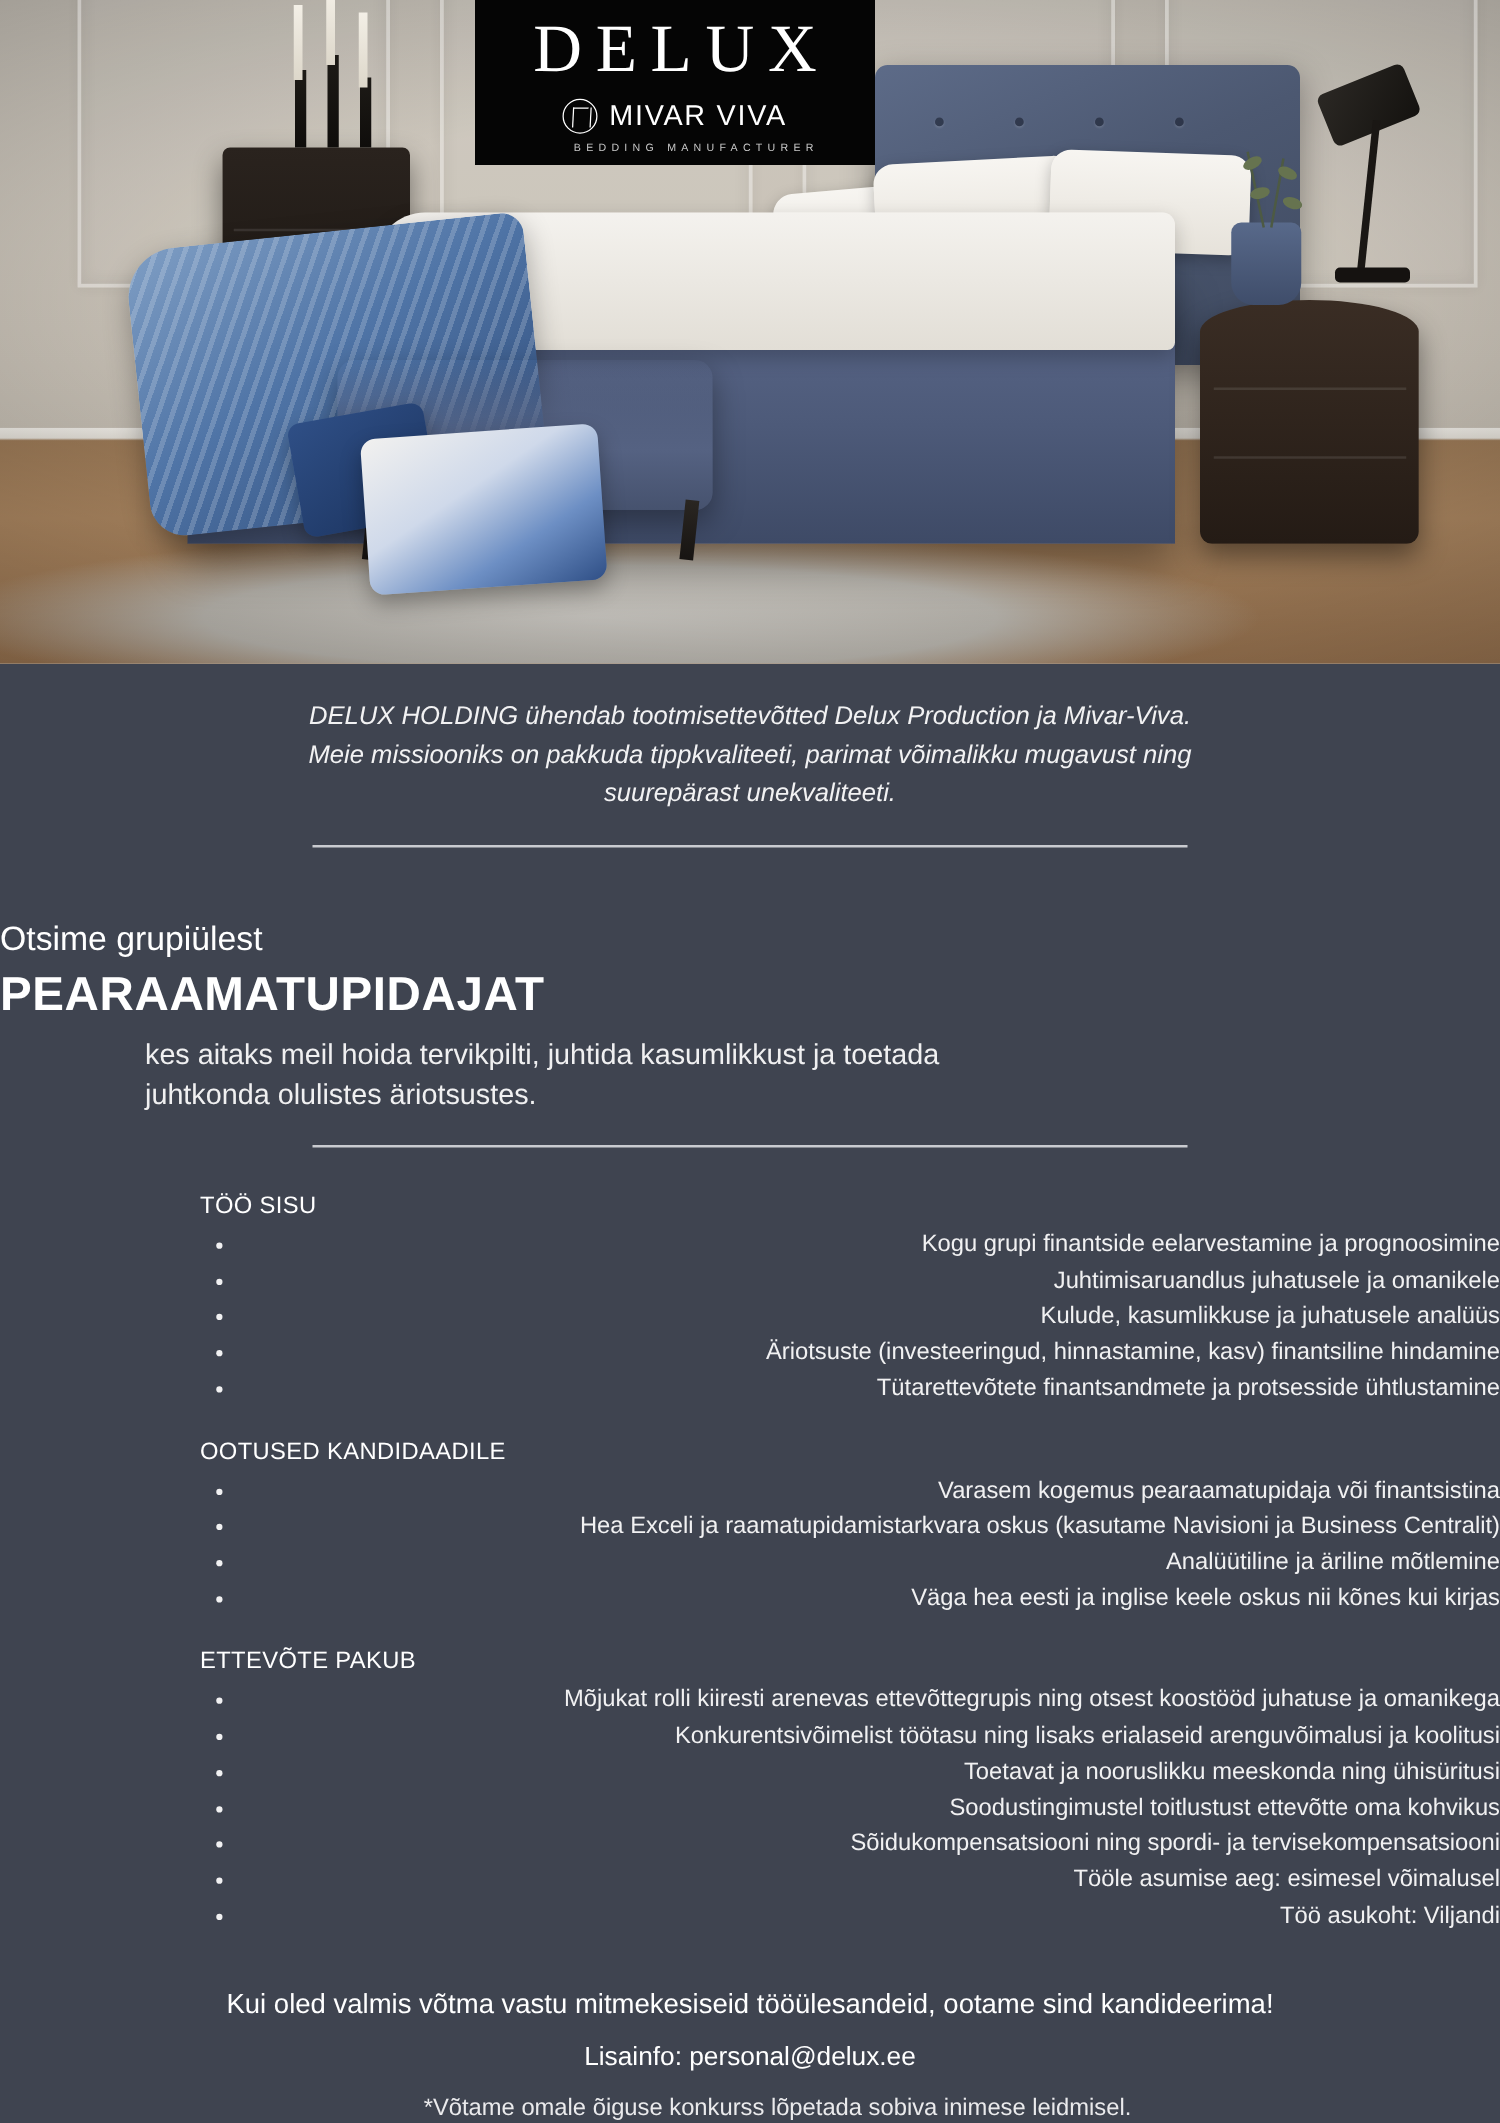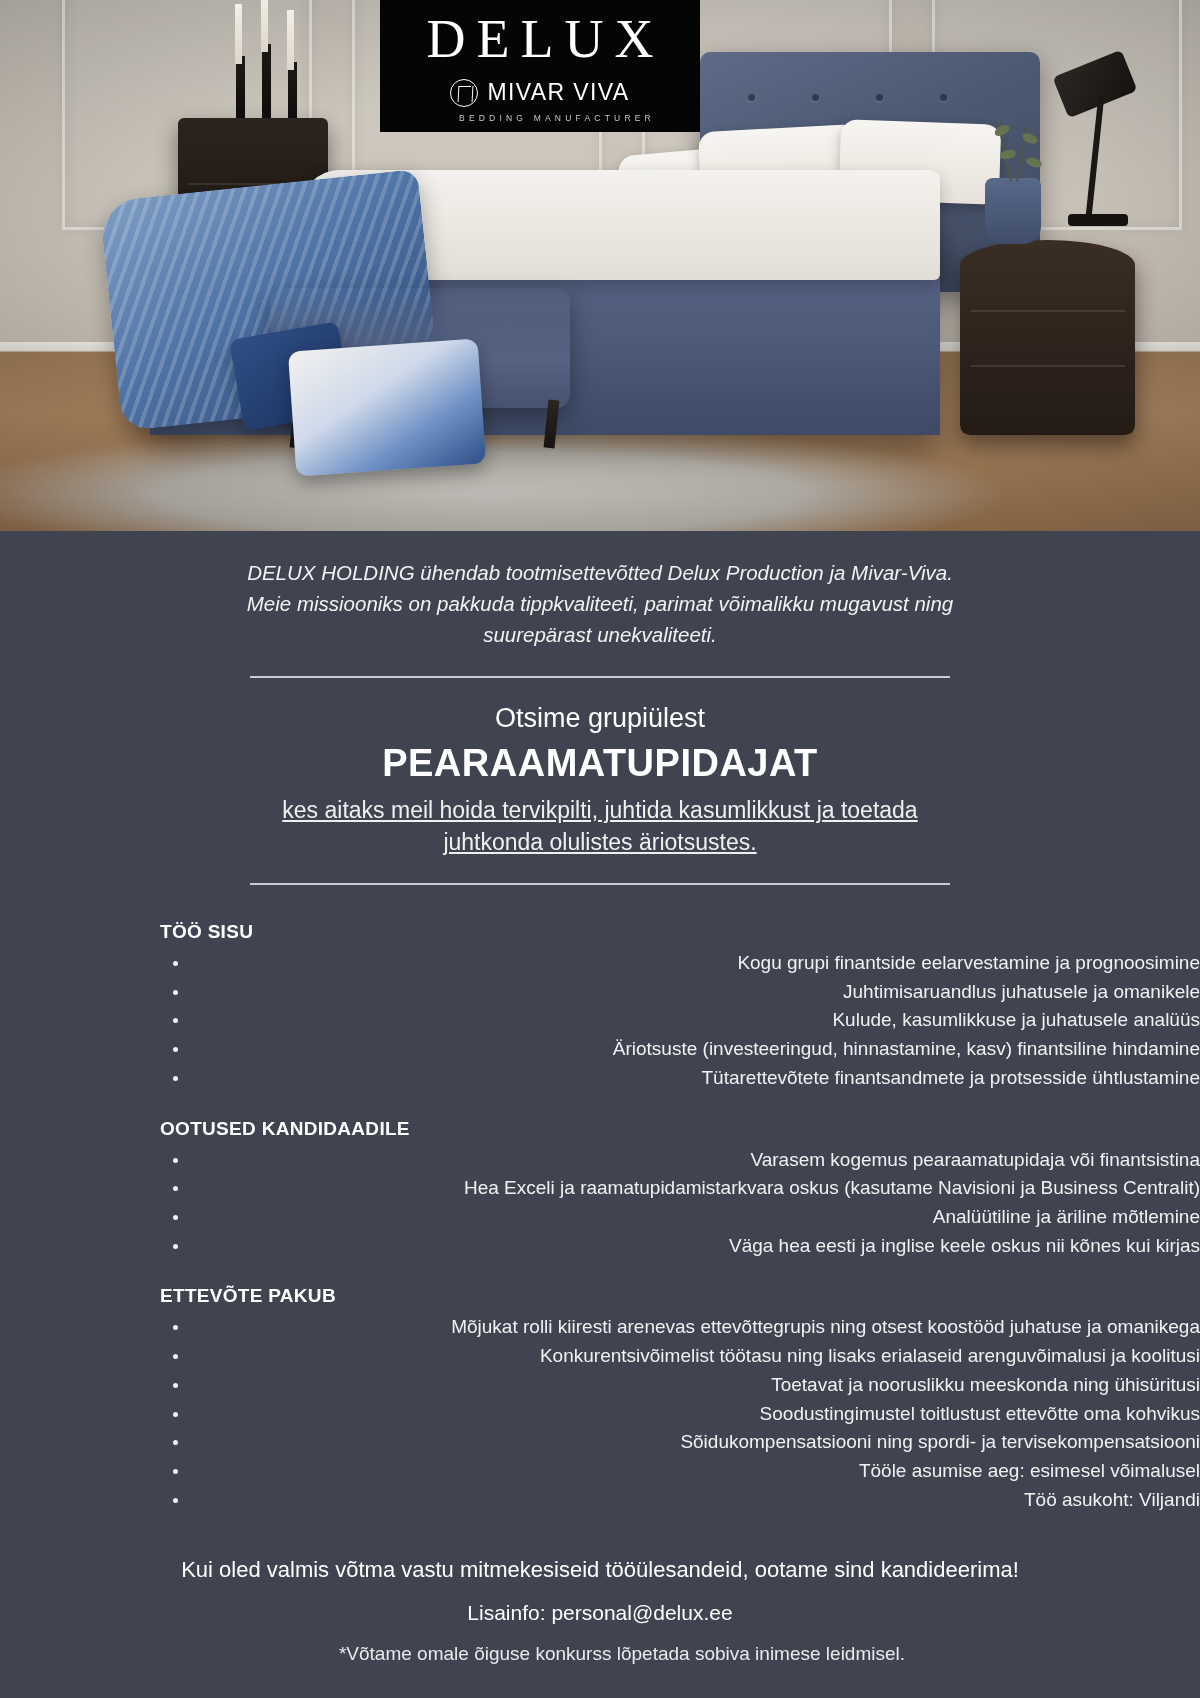--- a/index.html
+++ b/index.html
@@ -266,42 +266,41 @@
   }
 
   .rule {
     width: 700px;
     height: 2px;
     background: #c9cbd0;
     margin: 26px auto 0 auto;
   }
   .rule.bottom { margin: 24px auto 0 auto; }
 
-  .headline-block { text-align: center; padding-top: 24px; }
+  .headline-block { text-align: left; padding-top: 24px; margin-top: 33px; }
   .headline-kicker {
     font-size: 27px; font-weight: 400; color: #ffffff; line-height: 1.25;
   }
   .headline-title {
     font-size: 38px; font-weight: 700; letter-spacing: 0.5px;
     color: #ffffff; line-height: 1.35; margin-top: 2px;
   }
   .headline-sub {
     font-size: 23px; font-weight: 400; color: #f0f0f1;
     line-height: 1.42; margin-top: 4px;
-    padding: 0 80px;
-    text-decoration: underline;
+    padding: 0 116px;
   }
 
   .sections { padding: 36px 0 0 0; }
 
   .section { margin-bottom: 26px; }
   .section:last-child { margin-bottom: 0; }
 
   .section-title {
-    font-size: 19px; font-weight: 700; letter-spacing: 0.3px;
+    font-size: 19px; font-weight: 400; letter-spacing: 0.3px;
     color: #ffffff; padding-left: 160px; margin-bottom: 6px;
   }
 
   .bullets { list-style: none; padding-left: 160px; text-align: right; }
   .bullets li {
     position: relative;
     font-size: 19px;
     line-height: 1.46;
     color: #f1f1f2;
     padding-left: 32px;

